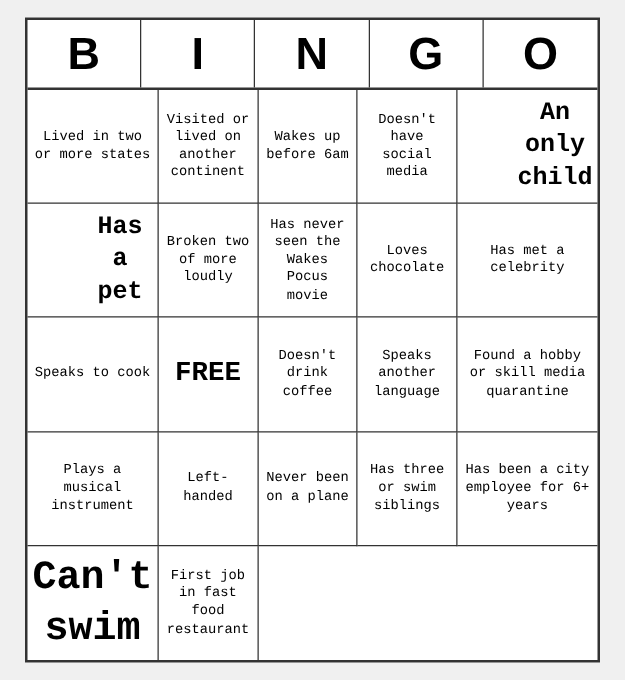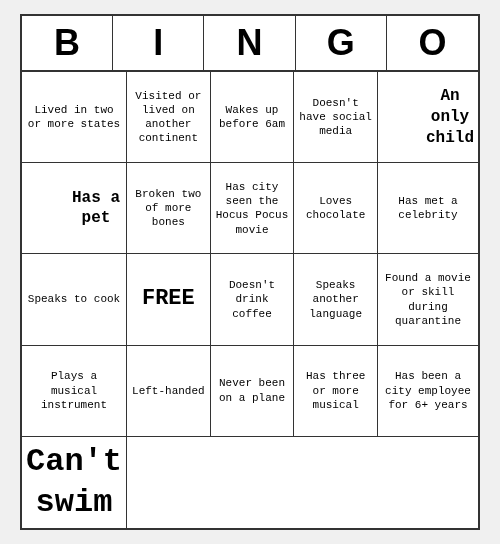--- a/index.html
+++ b/index.html
@@ -50,21 +50,21 @@
       font-size: 11px;
       line-height: 1.3;
     }
     .bingo-cell:nth-child(5n) {
       border-right: none;
     }
     .bingo-cell:nth-child(n+21) {
       border-bottom: none;
     }
     .bingo-cell.large-text {
-      font-size: 16px;
+      font-size: 20px;
       font-weight: bold;
       padding-left: 48px;
     }
     .bingo-cell.free {
       font-size: 22px;
       font-weight: bold;
     }
     .bingo-cell.xlarge-text {
       font-size: 32px;
       font-weight: bold;
@@ -81,29 +81,30 @@
       <div class="bingo-letter">G</div>
       <div class="bingo-letter">O</div>
     </div>
   <div class="bingo-grid">
   <div class="bingo-cell">Lived in two or more states</div>
       <div class="bingo-cell">Visited or lived on another continent</div>
       <div class="bingo-cell">Wakes up before 6am</div>
       <div class="bingo-cell">Doesn't have social media</div>
       <div class="bingo-cell large-text">An only child</div>
       <div class="bingo-cell large-text">Has a pet</div>
-      <div class="bingo-cell">Broken two of more bones</div>
-      <div class="bingo-cell">Has city seen the Hocus Pocus movie</div>
+      <div class="bingo-cell">Broken two of more loudly</div>
+      <div class="bingo-cell">Has never seen the Wakes Pocus movie</div>
       <div class="bingo-cell">Loves chocolate</div>
       <div class="bingo-cell">Has met a celebrity</div>
       <div class="bingo-cell">Speaks to cook</div>
       <div class="bingo-cell free">FREE</div>
       <div class="bingo-cell">Doesn't drink coffee</div>
       <div class="bingo-cell">Speaks another language</div>
-      <div class="bingo-cell">Found a movie or skill during quarantine</div>
+      <div class="bingo-cell">Found a hobby or skill media quarantine</div>
       <div class="bingo-cell">Plays a musical instrument</div>
       <div class="bingo-cell">Left-handed</div>
       <div class="bingo-cell">Never been on a plane</div>
-      <div class="bingo-cell">Has three or more musical</div>
+      <div class="bingo-cell">Has three or swim siblings</div>
       <div class="bingo-cell">Has been a city employee for 6+ years</div>
       <div class="bingo-cell xlarge-text">Can't swim</div>
+      <div class="bingo-cell">First job in fast food restaurant</div>
     </div>
 </div>
 
 </body></html>

